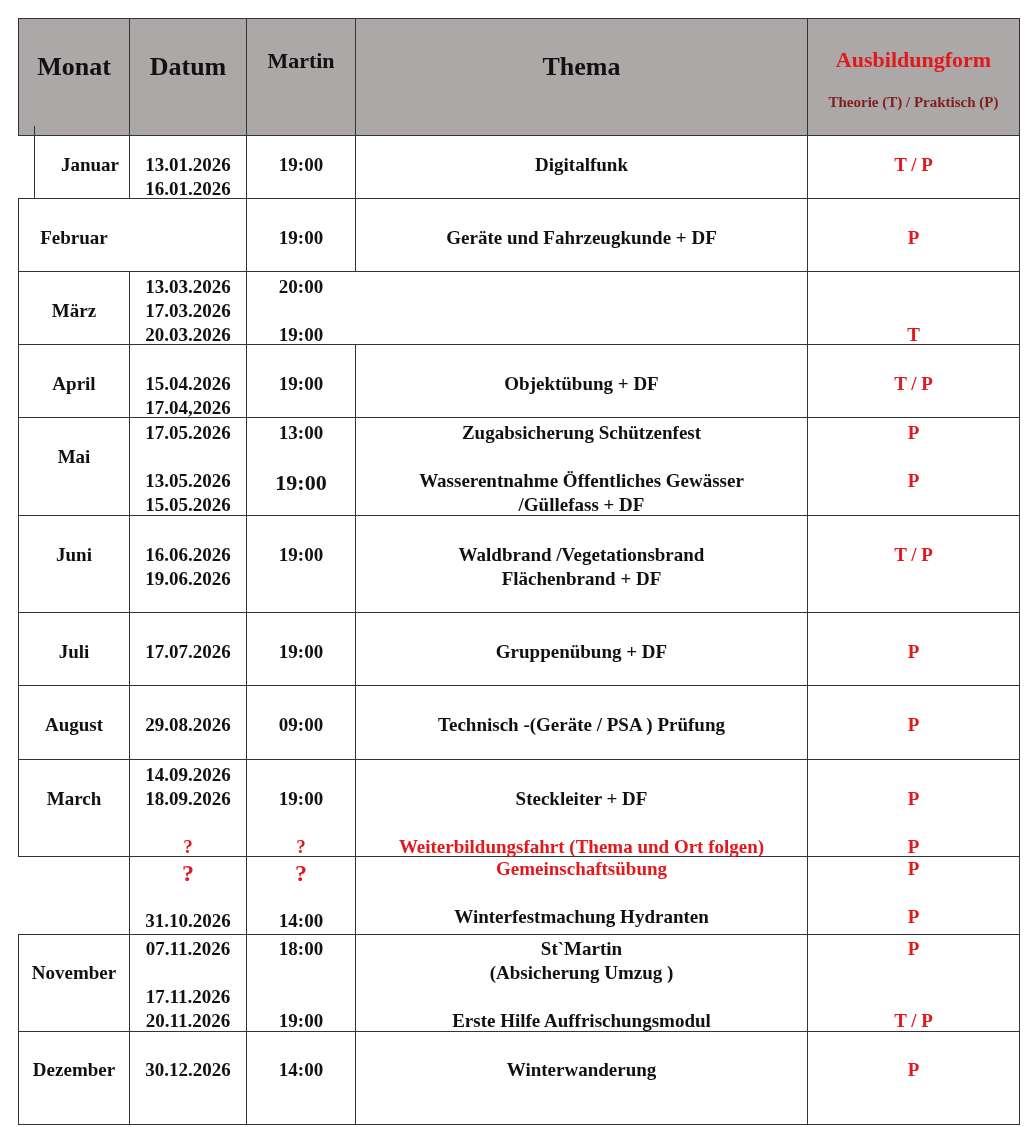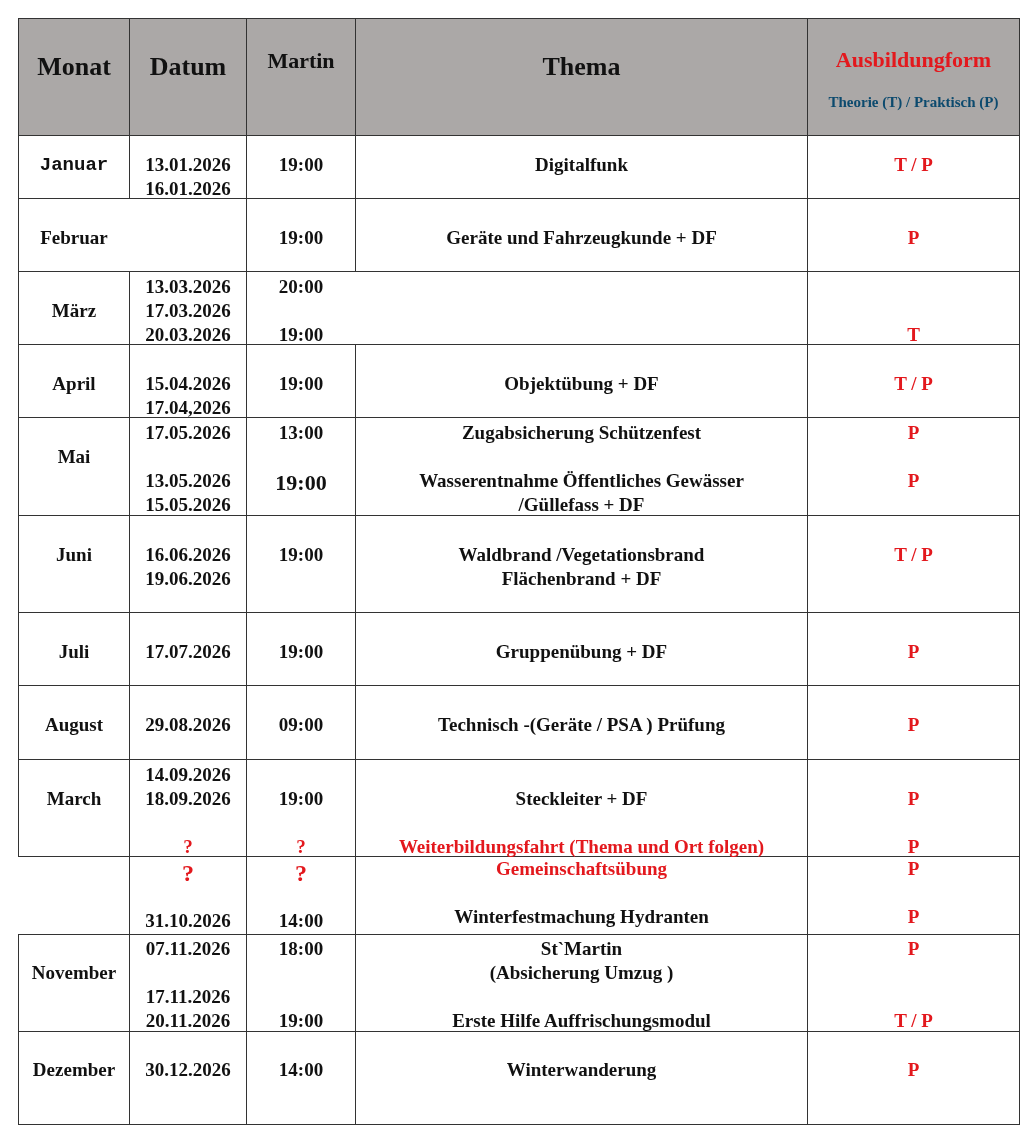--- a/index.html
+++ b/index.html
@@ -8,21 +8,21 @@
   #table { position:absolute; left:18px; top:8px; width:1002px; height:1117px; }
   .row { position:absolute; left:0; width:1002px; border-bottom:1px solid #333; box-sizing:border-box; }
   .row.header { background:#aba8a7; border-top:1.5px solid #333;margin-top:10px; }
   .cell { position:absolute; top:0; bottom:0; border-left:1px solid #333; box-sizing:border-box; }
   .cell.last { border-right:1px solid #333; }
   .ln { position:absolute; left:0; right:0; text-align:center; font-size:19px; line-height:24px; white-space:nowrap; }
   .red { color:#e3181d; }
   .h-big { font-size:26px; line-height:30px; }
   .h-mid { font-size:22px; line-height:26px; }
   .h-red { font-size:22px; line-height:26px; color:#e3181d; }
-  .h-sub { font-size:15px; line-height:20px; color:#0c4a6e; }
+  .h-sub { font-size:15px; line-height:20px; color:#7f1d1d; }
   .topic { font-family:"Liberation Serif", serif; }
 </style>
 </head>
 <body>
 
 <div id="table">
   <div class="row header" style="top:0;height:118px;">
     <div class="cell" style="left:0;width:111px;">
       <div class="ln h-big" style="top:33px;">Monat</div>
     </div>
@@ -35,21 +35,21 @@
     <div class="cell" style="left:337px;width:452px;">
       <div class="ln h-big" style="top:33px;">Thema</div>
     </div>
     <div class="cell last" style="left:789px;width:213px;">
       <div class="ln h-red" style="top:28px;">Ausbildungform</div>
       <div class="ln h-sub" style="top:73px;">Theorie (T) / Praktisch (P)</div>
     </div>
   </div>
   <div id="body-rows">
       <div class="row" style="top: 118px; height: 73px;">
-        <div class="cell" style="left: 0px; width: 111px; font-family: Liberation Mono, monospace;">
+        <div class="cell" style="left: 16px; width: 111px;">
           <div class="ln" style="top: 27px;">Januar</div>
         </div>
         <div class="cell" style="left: 111px; width: 117px;">
           <div class="ln" style="top: 27px;">13.01.2026</div>
           <div class="ln" style="top: 51px;">16.01.2026</div>
         </div>
         <div class="cell" style="left: 228px; width: 109px;">
           <div class="ln" style="top: 27px;">19:00</div>
         </div>
         <div class="cell" style="left: 337px; width: 452px;">

